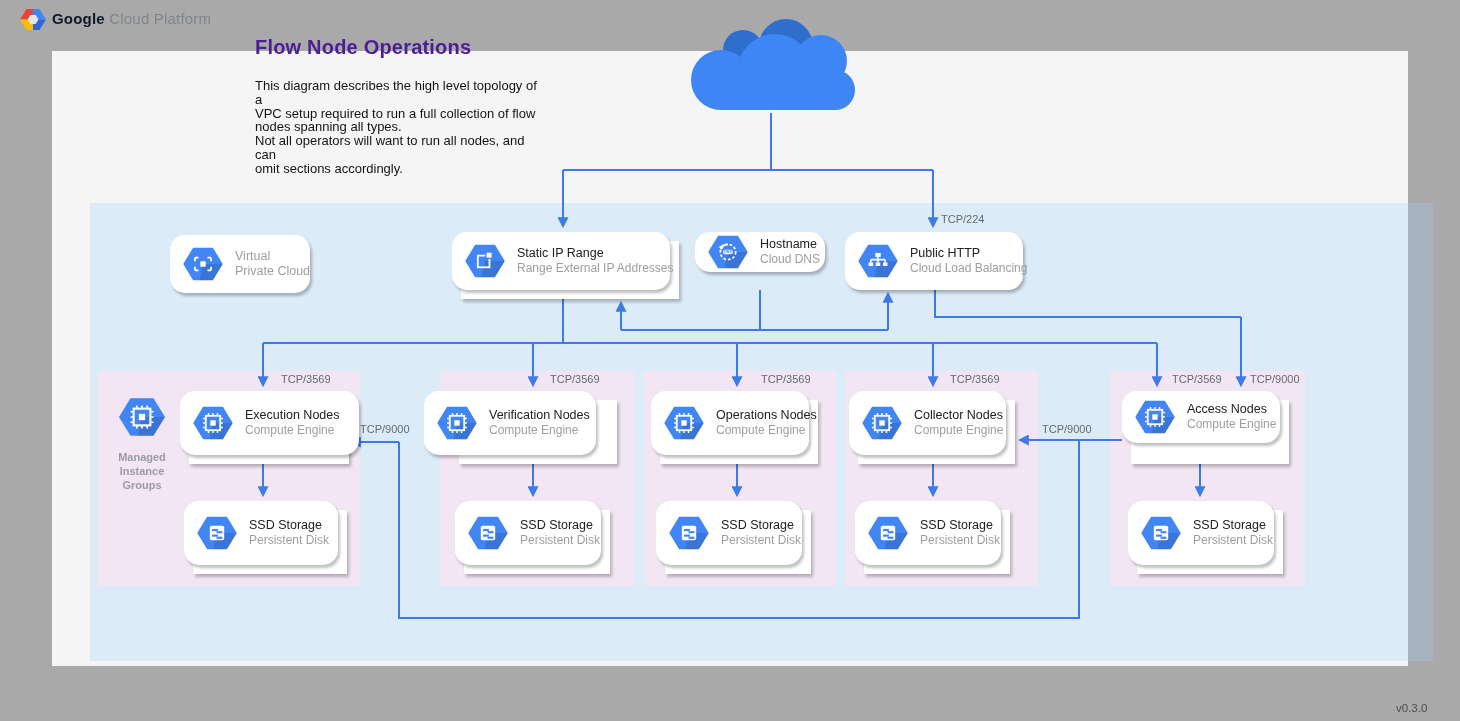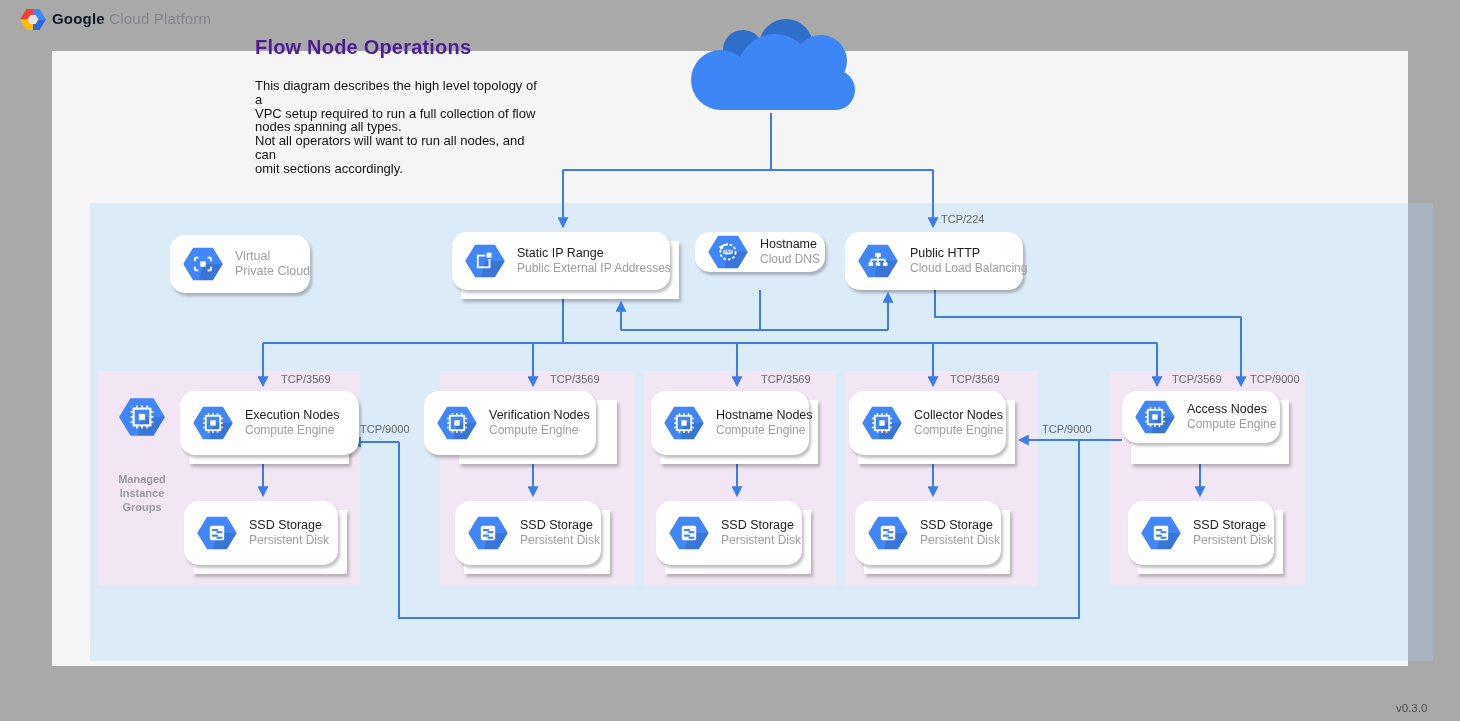--- a/index.html
+++ b/index.html
@@ -33,21 +33,21 @@
     display:flex;align-items:center;gap:12px;
     padding-left:13px;box-sizing:border-box;border-radius:15px;
   }
   .backcard{position:absolute;background:#fff;box-shadow:2px 3px 3px rgba(0,0,0,.25)}
   .txt{line-height:15px;white-space:nowrap}
   .t1{font-size:12.5px;color:#212121}
   .t2{font-size:12px;color:#9e9e9e}
   .t2only{color:#9e9e9e;font-size:12.5px}
   svg.hex{width:40px;height:36px;flex:0 0 auto}
   #mig-icon{left:119px;top:396px;width:46px;height:42px}
-  #mig-label{left:104px;top:472px;width:76px;text-align:center;font-size:11px;font-weight:bold;
+  #mig-label{left:104px;top:450px;width:76px;text-align:center;font-size:11px;font-weight:bold;
              color:#9b9ba1;line-height:14px;white-space:pre-line}
   .port{position:absolute;font-size:11px;color:#646b70;white-space:nowrap}
   #connectors,#cloud{position:absolute;pointer-events:none}
 </style>
 </head>
 <body>
 
 <svg width="0" height="0" style="position:absolute" aria-hidden="true">
   <defs>
     <symbol id="sym-hexbase" viewBox="0 0 44 40">
@@ -203,21 +203,21 @@
   </div>
 </div>
 
 <div class="backcard" style="left: 461px; top: 241px; width: 218px; height: 58px;"></div>
 <div class="card stacked" style="left:452px;top:232px;width:218px;height:58px">
   <svg class="hex">
       <use href="#sym-ip"></use>
     </svg>
   <div class="txt">
     <div class="t1">Static IP Range</div>
-    <div class="t2">Public External IP Addresses</div>
+    <div class="t2">Range External IP Addresses</div>
   </div>
 </div>
 
 <div class="card" style="left:695px;top:232px;width:130px;height:40px">
   <svg class="hex">
       <use href="#sym-dns"></use>
     </svg>
   <div class="txt">
     <div class="t1">Hostname</div>
     <div class="t2">Cloud DNS</div>
@@ -253,21 +253,21 @@
     <div class="t1">Verification Nodes</div>
     <div class="t2">Compute Engine</div>
   </div>
 </div>
 <div class="backcard" style="left: 660px; top: 400px; width: 158px; height: 64px;"></div>
 <div class="card stacked" style="left:651px;top:391px;width:158px;height:64px">
   <svg class="hex">
       <use href="#sym-cpu"></use>
     </svg>
   <div class="txt">
-    <div class="t1">Hostname Nodes</div>
+    <div class="t1">Operations Nodes</div>
     <div class="t2">Compute Engine</div>
   </div>
 </div>
 <div class="backcard" style="left: 858px; top: 400px; width: 157px; height: 64px;"></div>
 <div class="card stacked" style="left:849px;top:391px;width:157px;height:64px">
   <svg class="hex">
       <use href="#sym-cpu"></use>
     </svg>
   <div class="txt">
     <div class="t1">Collector Nodes</div>

